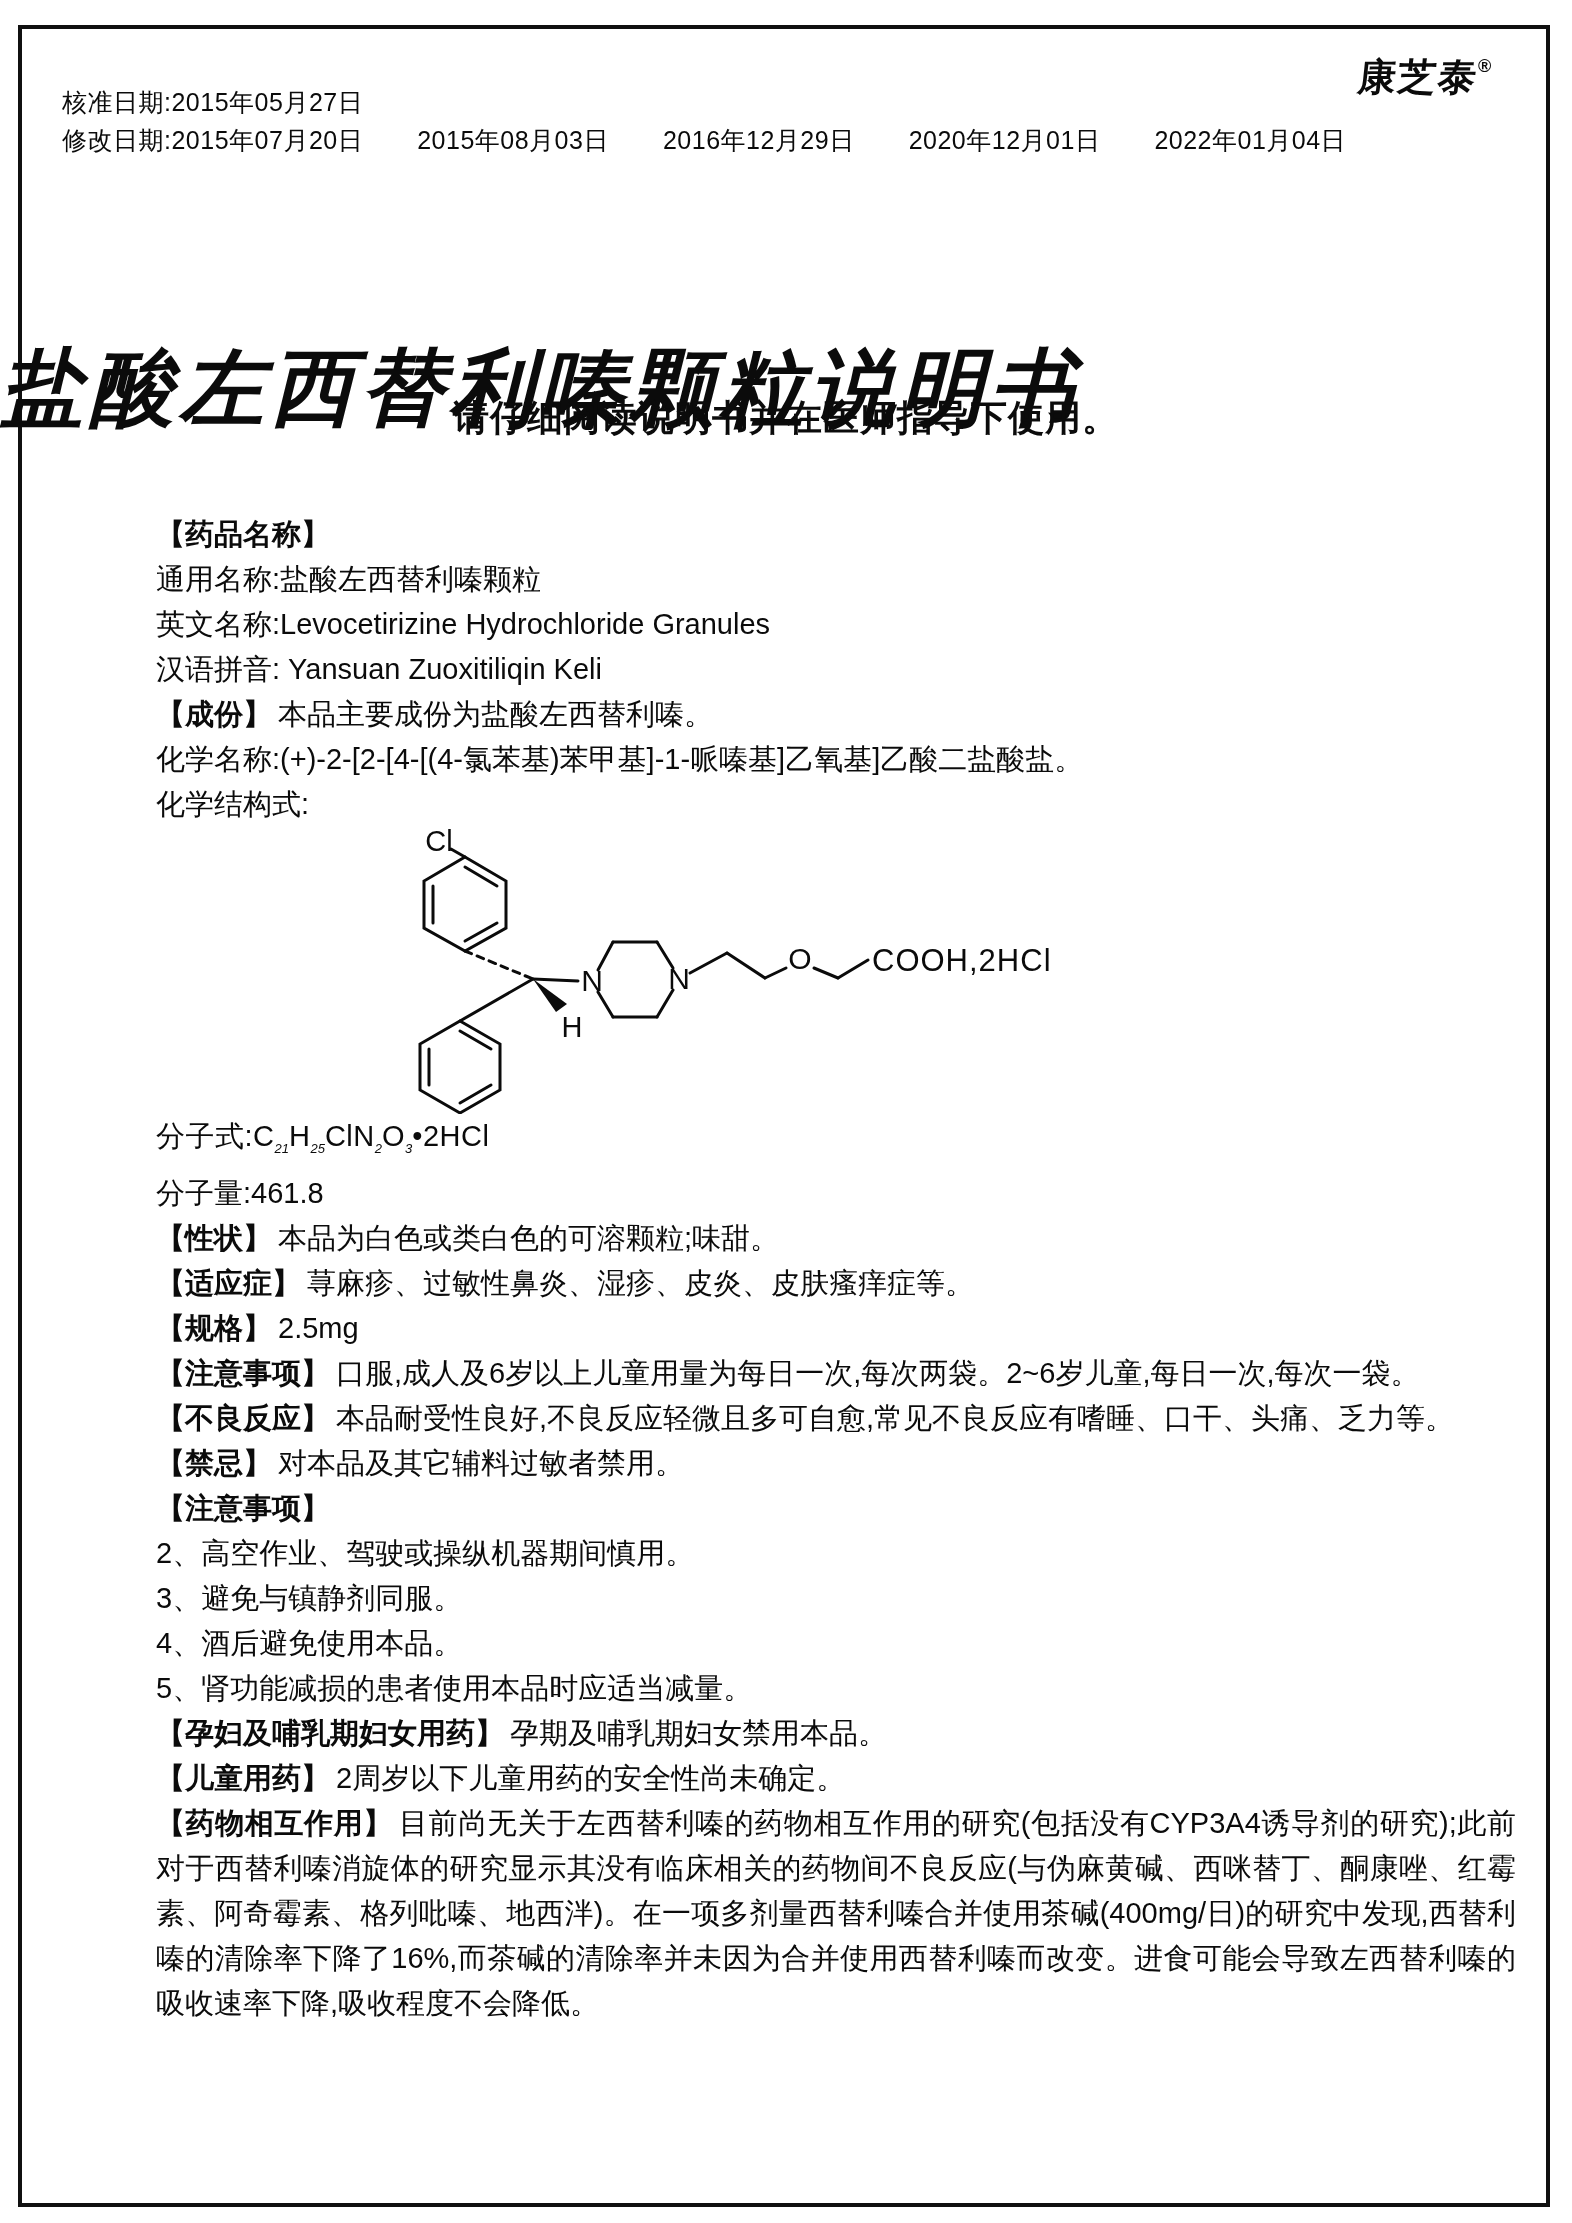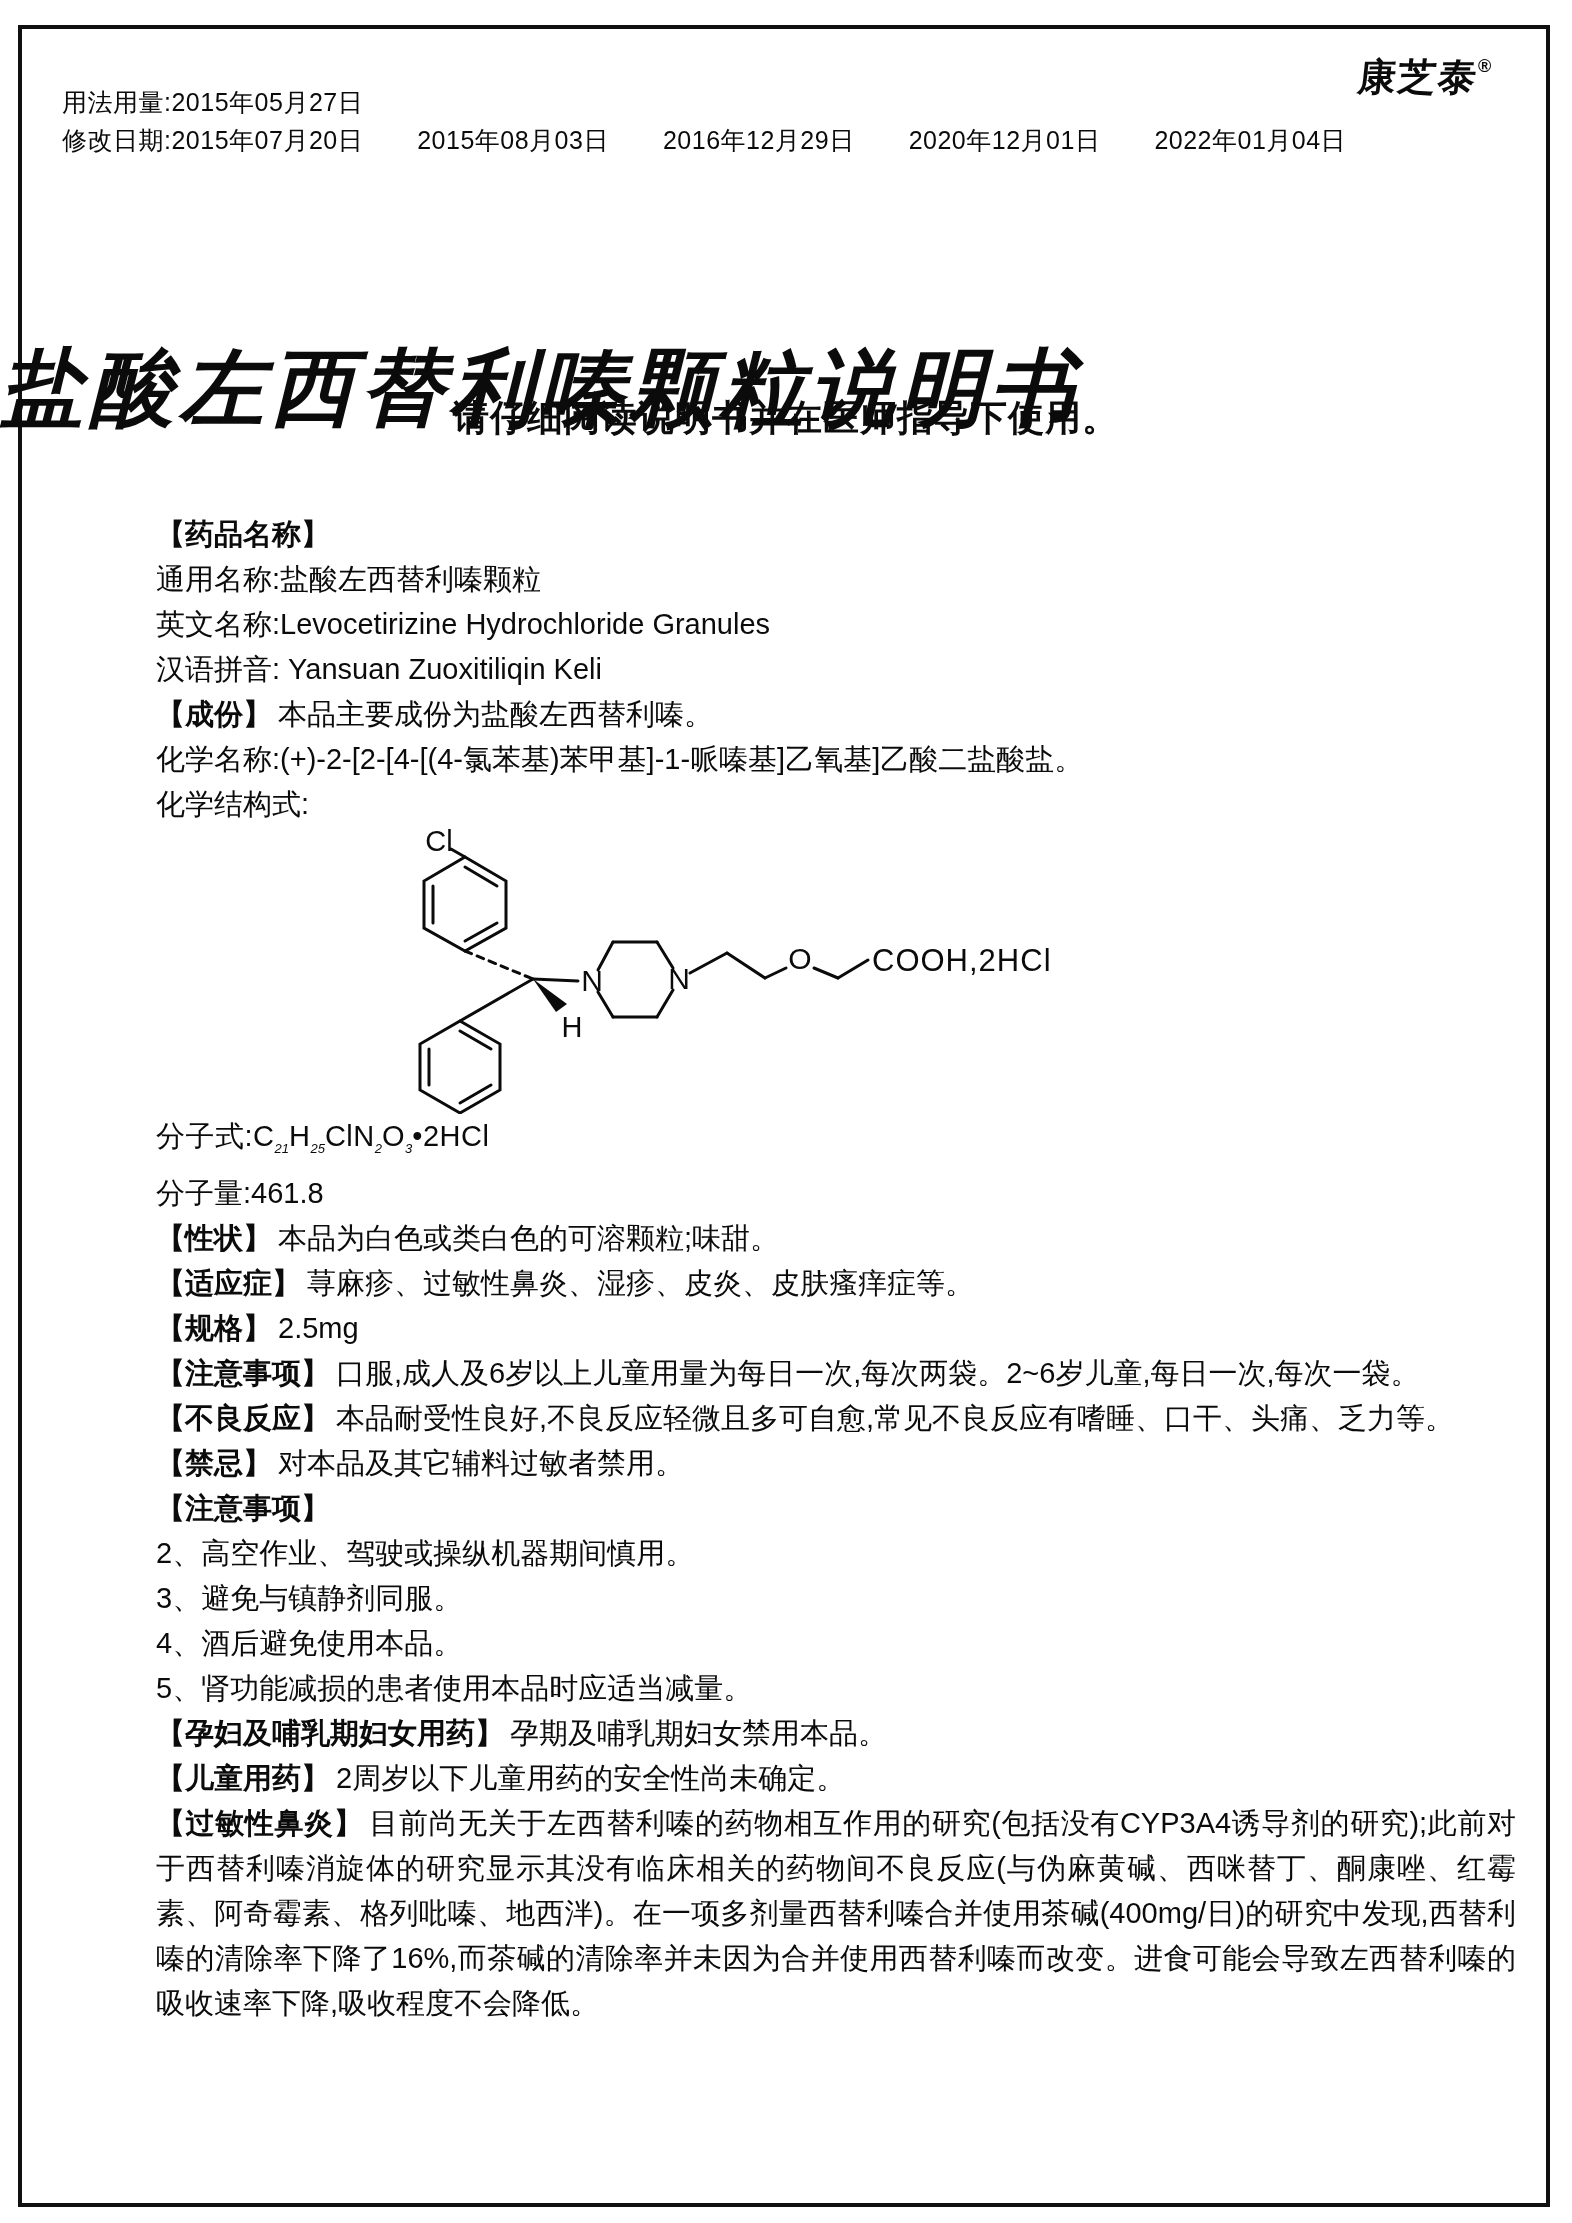--- a/index.html
+++ b/index.html
@@ -40,21 +40,21 @@
   .frm{ letter-spacing:0.5px;text-align:right; }
   svg text{ font-family:"Liberation Sans","DejaVu Sans",sans-serif; fill:#0b0b0b; }
 </style>
 </head>
 <body>
 
 <div class="page">
   <div class="frame"></div>
 
   <div class="approval">
-    <span>用法用量:</span><span>2015年05月27日</span>
+    <span>核准日期:</span><span>2015年05月27日</span>
   </div>
 
   <div class="revision">
     <span>修改日期:</span><span id="rev-dates"><span class="rev-date">2015年07月20日</span><span class="rev-date">2015年08月03日</span><span class="rev-date">2016年12月29日</span><span class="rev-date">2020年12月01日</span><span class="rev-date">2022年01月04日</span></span>
   </div>
 
   <div class="brand">
     <span class="brand-name">康芝泰</span><span class="reg">®</span>
   </div>
 
@@ -128,16 +128,16 @@
         <p><span class="lbl">【注意事项】</span><span>口服,成人及6岁以上儿童用量为每日一次,每次两袋。2~6岁儿童,每日一次,每次一袋。</span></p>
         <p><span class="lbl">【不良反应】</span><span>本品耐受性良好,不良反应轻微且多可自愈,常见不良反应有嗜睡、口干、头痛、乏力等。</span></p>
         <p><span class="lbl">【禁忌】</span><span>对本品及其它辅料过敏者禁用。</span></p>
         <p><span class="lbl">【注意事项】</span></p>
         <p><span>2、高空作业、驾驶或操纵机器期间慎用。</span></p>
         <p><span>3、避免与镇静剂同服。</span></p>
         <p><span>4、酒后避免使用本品。</span></p>
         <p><span>5、肾功能减损的患者使用本品时应适当减量。</span></p>
         <p><span class="lbl">【孕妇及哺乳期妇女用药】</span><span>孕期及哺乳期妇女禁用本品。</span></p>
         <p><span class="lbl">【儿童用药】</span><span>2周岁以下儿童用药的安全性尚未确定。</span></p>
-        <p class="justify"><span class="lbl">【过敏性鼻炎】</span><span>目前尚无关于左西替利嗪的药物相互作用的研究(包括没有CYP3A4诱导剂的研究);此前对于西替利嗪消旋体的研究显示其没有临床相关的药物间不良反应(与伪麻黄碱、西咪替丁、酮康唑、红霉素、阿奇霉素、格列吡嗪、地西泮)。在一项多剂量西替利嗪合并使用茶碱(400mg/日)的研究中发现,西替利嗪的清除率下降了16%,而茶碱的清除率并未因为合并使用西替利嗪而改变。进食可能会导致左西替利嗪的吸收速率下降,吸收程度不会降低。</span></p>
+        <p class="justify"><span class="lbl">【药物相互作用】</span><span>目前尚无关于左西替利嗪的药物相互作用的研究(包括没有CYP3A4诱导剂的研究);此前对于西替利嗪消旋体的研究显示其没有临床相关的药物间不良反应(与伪麻黄碱、西咪替丁、酮康唑、红霉素、阿奇霉素、格列吡嗪、地西泮)。在一项多剂量西替利嗪合并使用茶碱(400mg/日)的研究中发现,西替利嗪的清除率下降了16%,而茶碱的清除率并未因为合并使用西替利嗪而改变。进食可能会导致左西替利嗪的吸收速率下降,吸收程度不会降低。</span></p>
       </div>
   </div>
 </div>
 
 </body></html>

